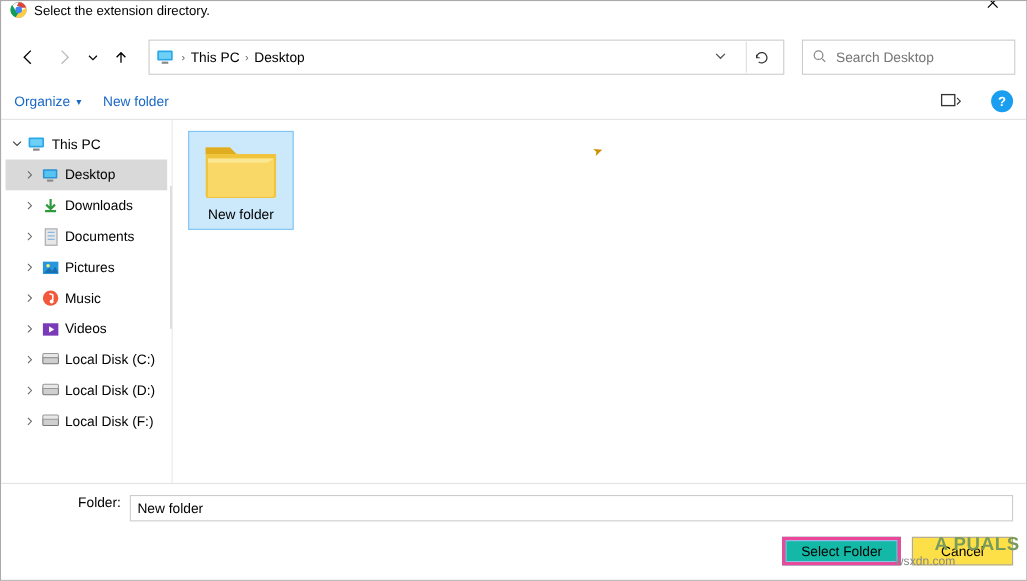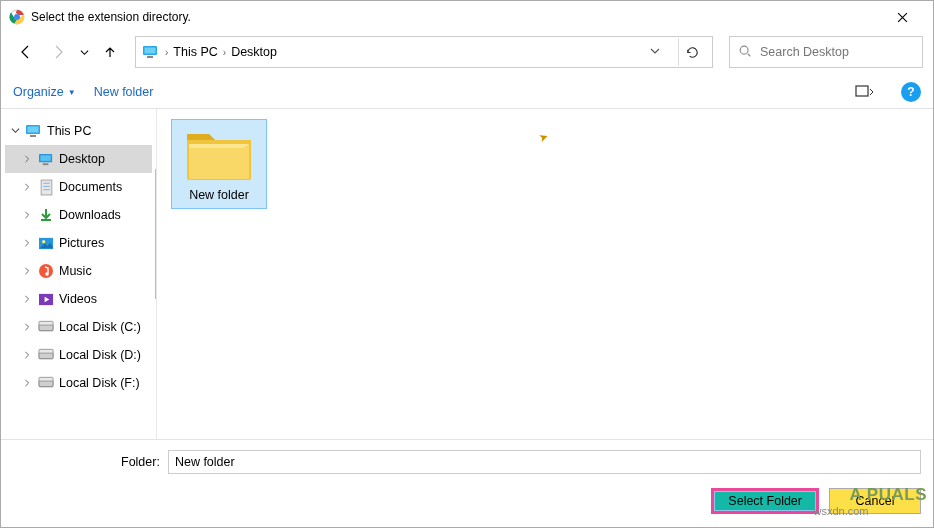--- a/index.html
+++ b/index.html
@@ -11,21 +11,21 @@
     background: #fff;
     width: 934px;
     height: 528px;
     overflow: hidden;
     position: relative;
     border: 1px solid #aaa;
   }
   
   .titlebar {
     display: flex;
-    align-items: center;
+    align-items: flex-end;
     height: 30px;
     padding: 16px 8px;
   }
   .titlebar .app-icon {
     width: 16px; height: 16px; margin-right: 6px;
     display:flex;align-items:center;justify-content:center;
   }
   .titlebar .title { font-size: 12px; color: #000; flex: 1; }
   .titlebar .close {
     width: 46px; height: 30px; display:flex;align-items:center;justify-content:center;
@@ -145,22 +145,22 @@
   
   .footer {
     border-top:1px solid #e3e3e3;
     padding:10px 12px 12px;
     position:absolute;
     bottom:0; left:0; right:0;
     height:88px;
     background:#fff;
   }
   .folderrow {
-    display:flex;align-items:center;gap:8px;
-    margin-left:108px;
+    display:flex;align-items:flex-start;gap:8px;
+    margin-left:58px;
   }
   .folderrow label { font-size:12.5px;}
   .folderrow input {
     flex:1;
     border:1px solid #ccc;
     height:24px;
     padding:0 6px;
     font-size:12.5px;
   }
   .btnrow {
@@ -319,43 +319,43 @@
       <span class="t-label">Desktop</span>
     </div>
 
     <div class="t-item child">
       <span class="t-caret">
           <svg width="8" height="8" viewBox="0 0 10 10">
             <path d="M3 1 L7 5 L3 9" fill="none" stroke="#666" stroke-width="1.2"></path>
           </svg>
         </span>
       <span class="t-icon">
+        <svg width="16" height="16" viewBox="0 0 16 16">
+            <path d="M8 2 L8 10 M4 7 L8 11 L12 7" stroke="#2b9b3c" stroke-width="2" fill="none"></path>
+            <line x1="3" y1="13" x2="13" y2="13" stroke="#2b9b3c" stroke-width="2"></line>
+          </svg>
+      </span>
+      <span class="t-label">Downloads</span>
+    </div>
+
+    <div class="t-item child">
+      <span class="t-caret">
+          <svg width="8" height="8" viewBox="0 0 10 10">
+            <path d="M3 1 L7 5 L3 9" fill="none" stroke="#666" stroke-width="1.2"></path>
+          </svg>
+        </span>
+      <span class="t-icon">
         <svg width="15" height="17" viewBox="0 0 14 16">
             <rect x="2" y="1" width="10" height="14" fill="#e7e7e7" stroke="#aaa"></rect>
             <line x1="4" y1="4" x2="10" y2="4" stroke="#89b7e0"></line>
             <line x1="4" y1="7" x2="10" y2="7" stroke="#89b7e0"></line>
             <line x1="4" y1="10" x2="10" y2="10" stroke="#89b7e0"></line>
           </svg>
       </span>
       <span class="t-label">Documents</span>
-    </div>
-
-    <div class="t-item child">
-      <span class="t-caret">
-          <svg width="8" height="8" viewBox="0 0 10 10">
-            <path d="M3 1 L7 5 L3 9" fill="none" stroke="#666" stroke-width="1.2"></path>
-          </svg>
-        </span>
-      <span class="t-icon">
-        <svg width="16" height="16" viewBox="0 0 16 16">
-            <path d="M8 2 L8 10 M4 7 L8 11 L12 7" stroke="#2b9b3c" stroke-width="2" fill="none"></path>
-            <line x1="3" y1="13" x2="13" y2="13" stroke="#2b9b3c" stroke-width="2"></line>
-          </svg>
-      </span>
-      <span class="t-label">Downloads</span>
     </div>
 
     <div class="t-item child">
       <span class="t-caret">
           <svg width="8" height="8" viewBox="0 0 10 10">
             <path d="M3 1 L7 5 L3 9" fill="none" stroke="#666" stroke-width="1.2"></path>
           </svg>
         </span>
       <span class="t-icon">
         <svg width="17" height="15" viewBox="0 0 18 16">

